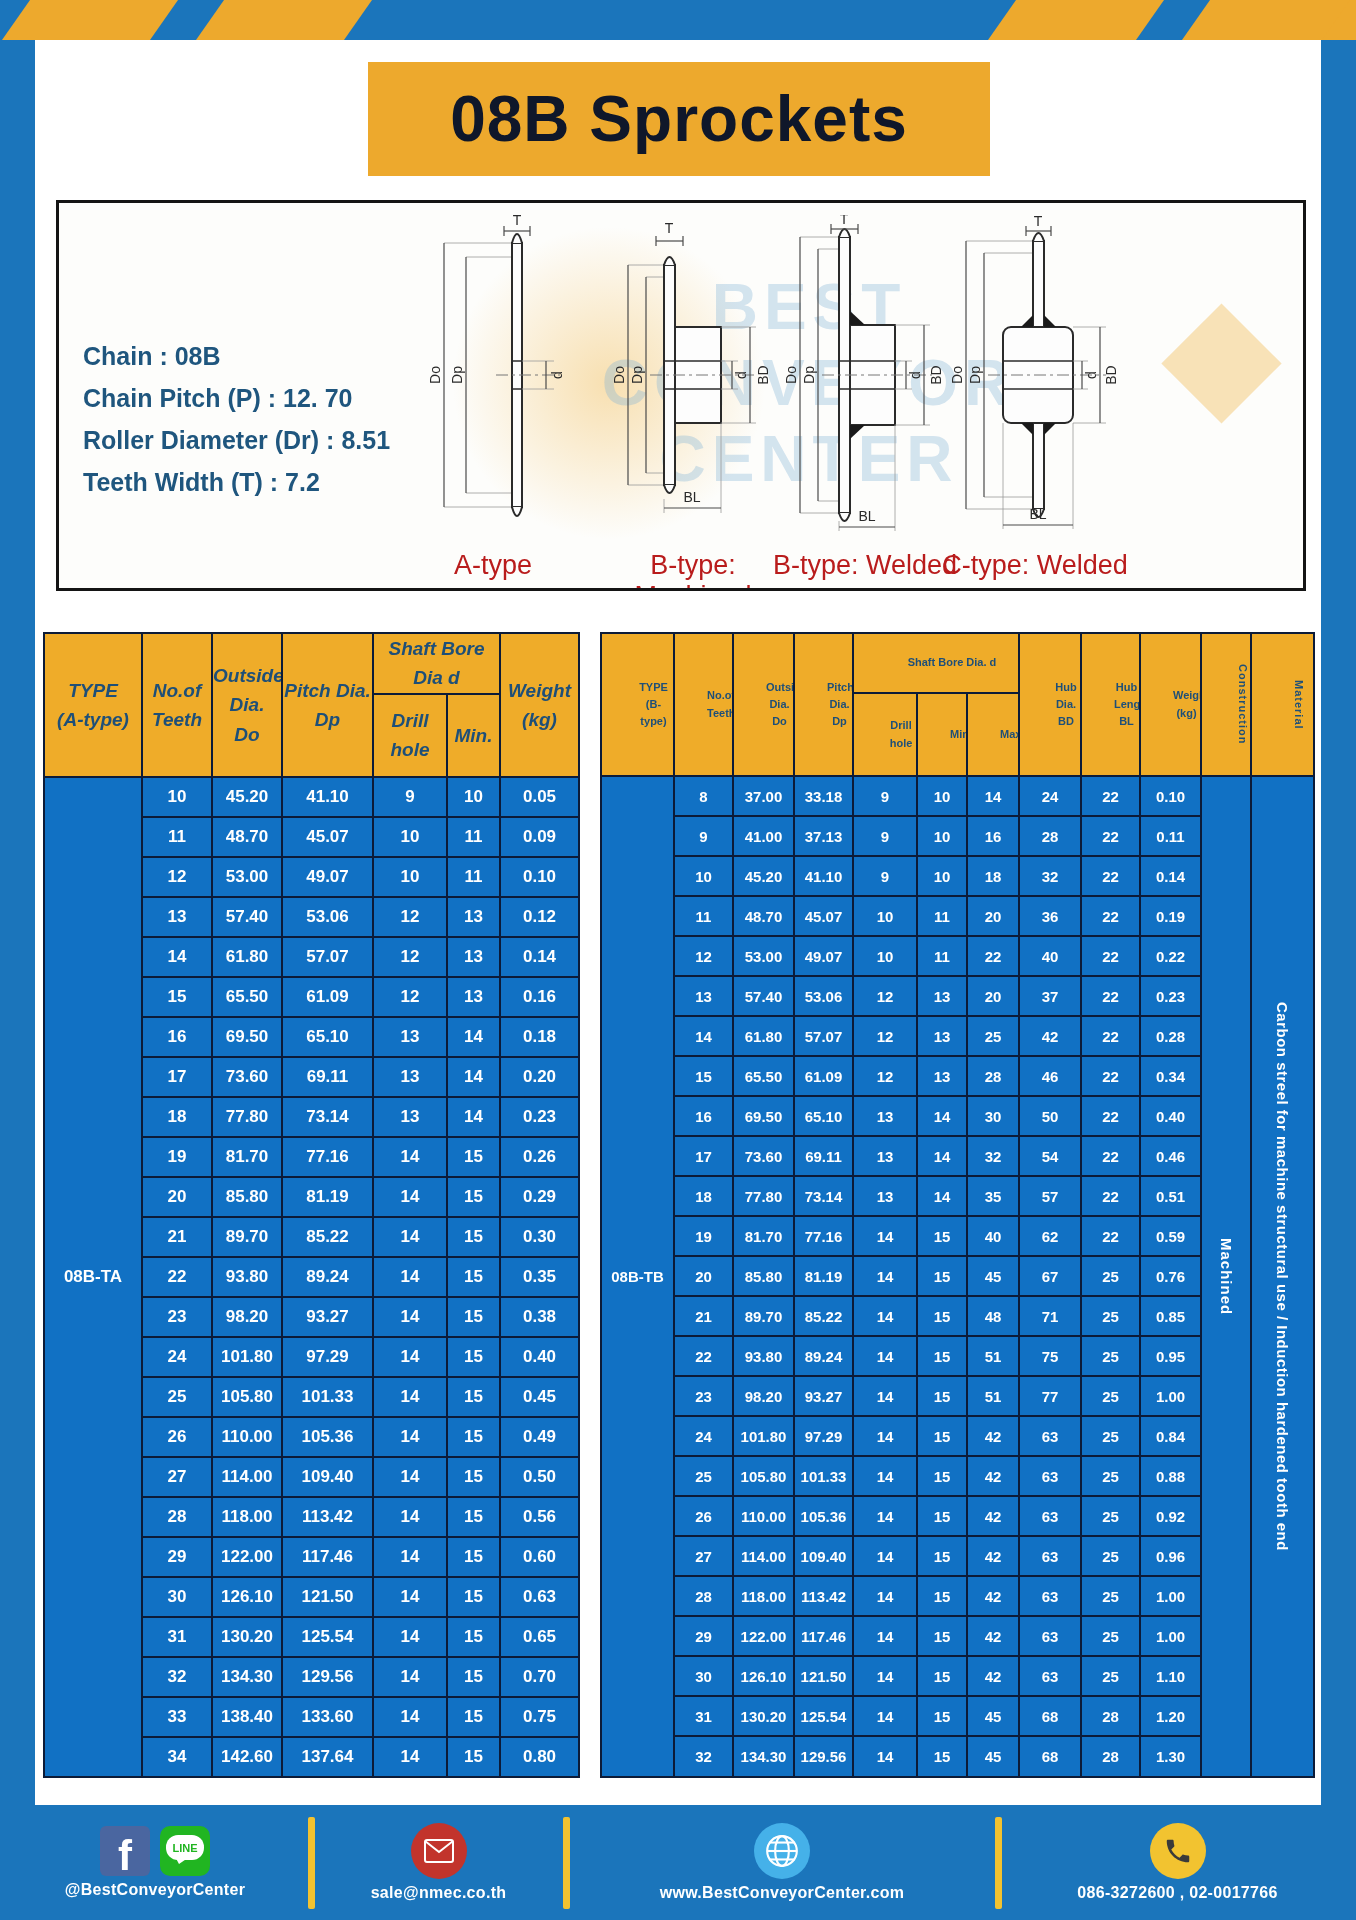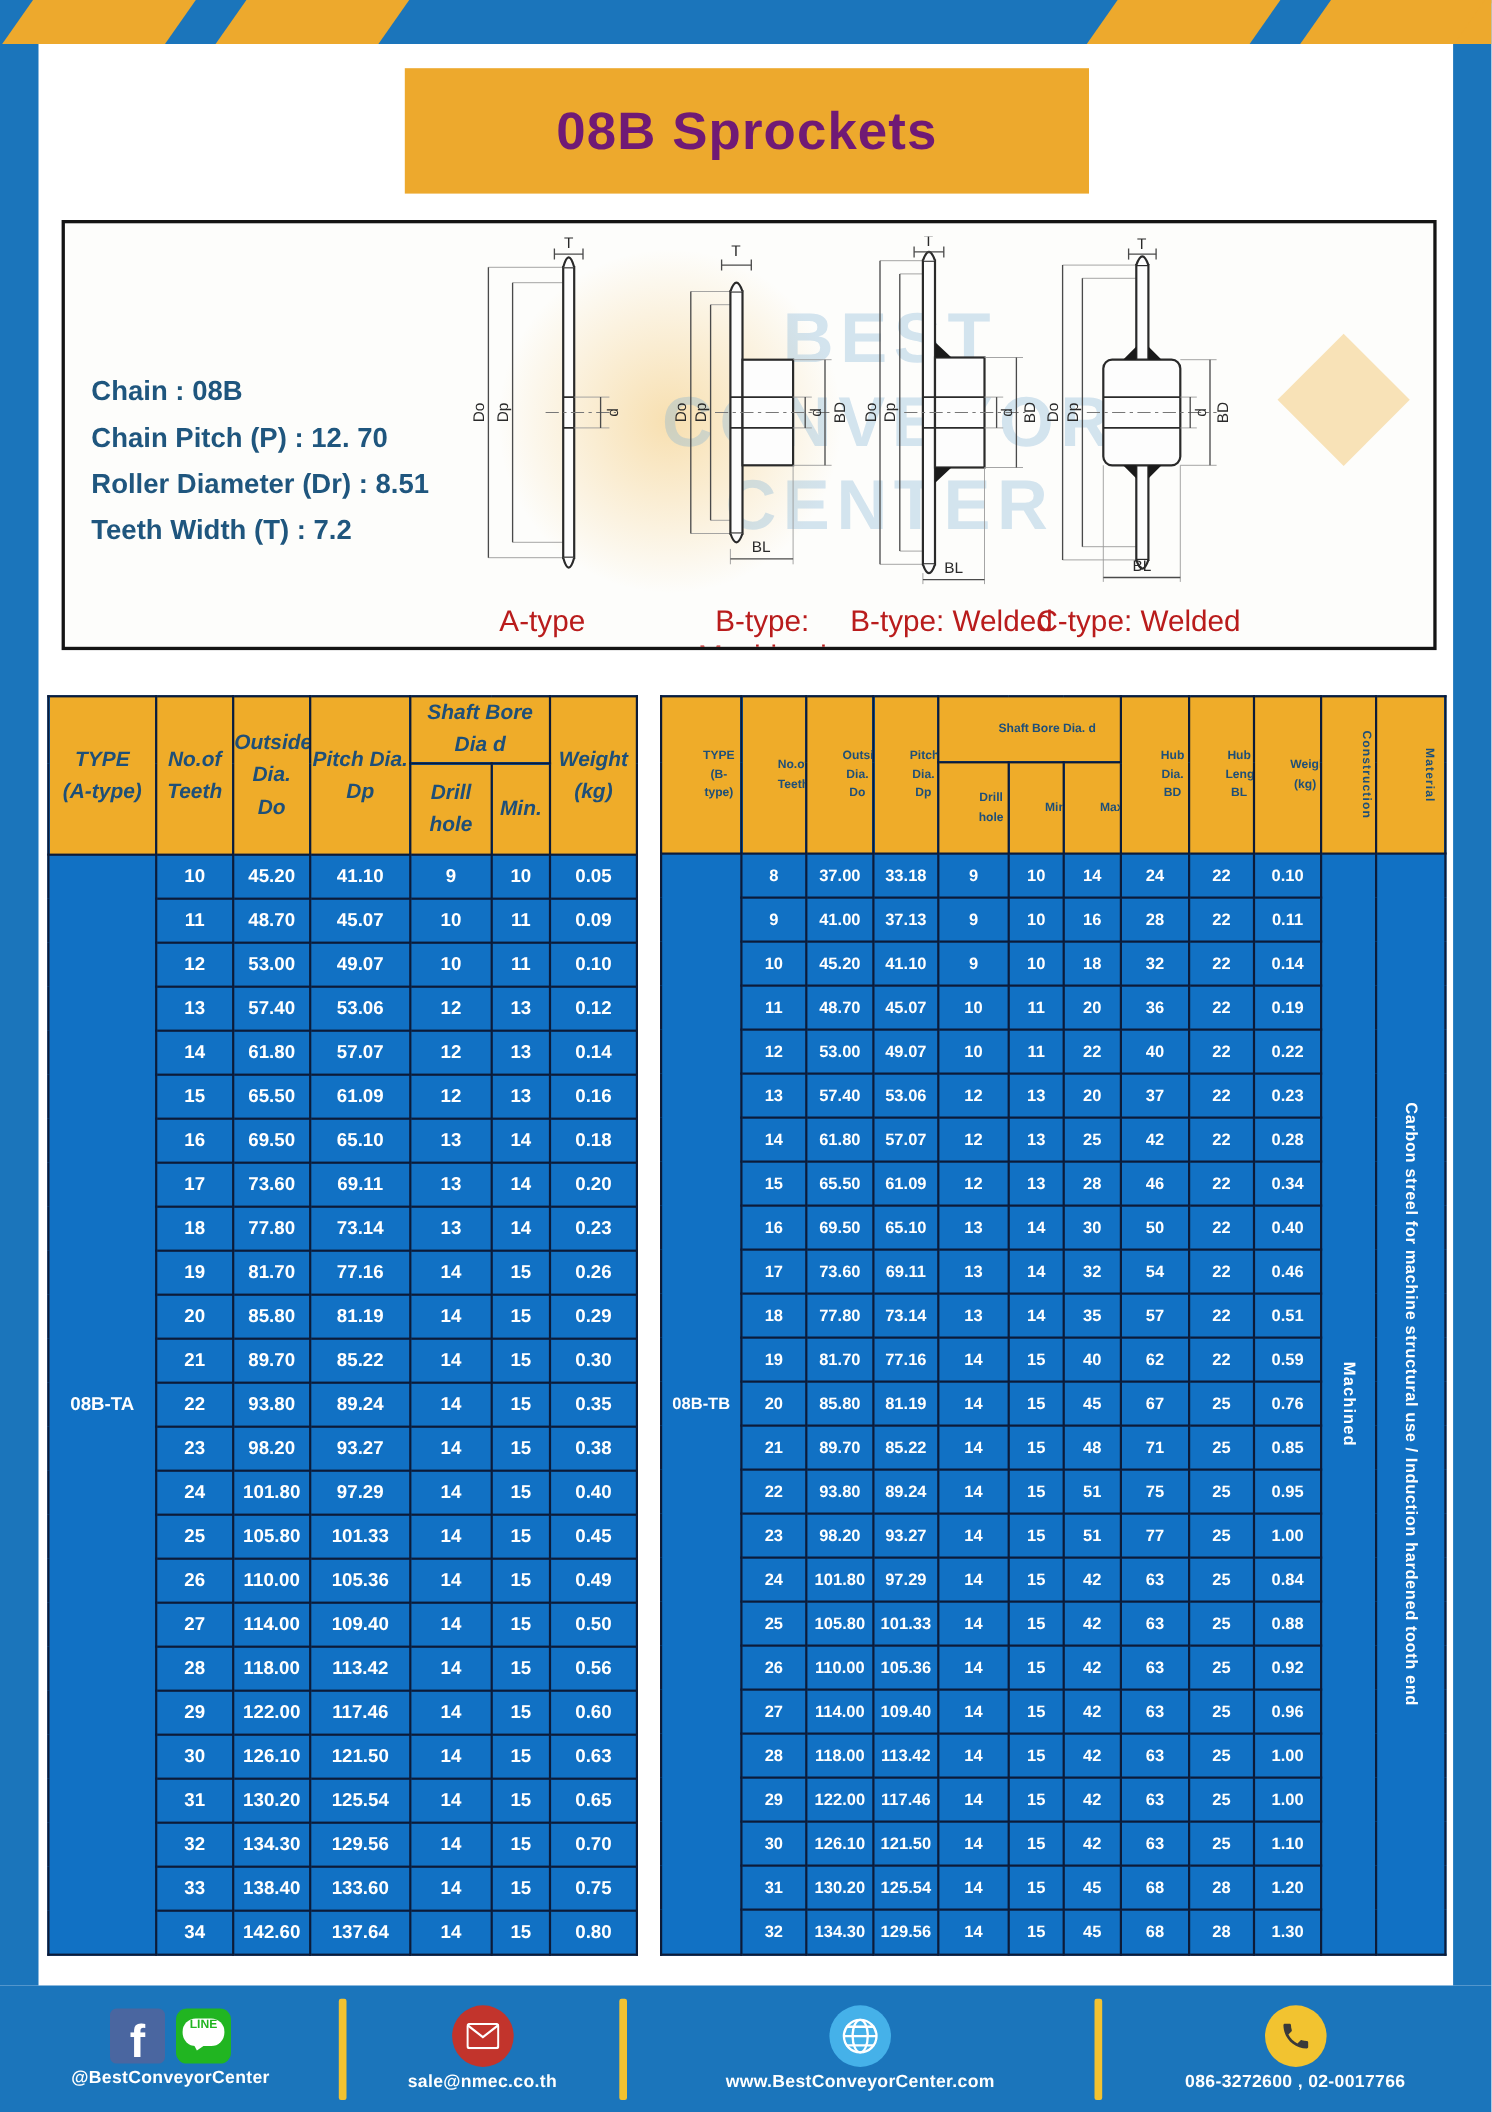--- a/index.html
+++ b/index.html
@@ -9,21 +9,21 @@
   }
   
   .topbar{position:absolute;left:0;top:0;width:1356px;height:40px;background:#1B75BB;overflow:hidden;}
   .stripe{position:absolute;top:-6px;height:52px;width:148px;background:#EDA92D;transform:skewX(-35deg);}
   .frame{position:absolute;top:40px;height:1765px;width:35px;background:#1B75BB;}
   .frame.left{left:0;}
   .frame.right{right:0;}
   
   .title-box{position:absolute;left:368px;top:62px;width:622px;height:114px;background:#EDA92D;
     display:flex;align-items:center;justify-content:center;}
-  .title-box span{font-size:48px;font-weight:bold;color:#701a75;letter-spacing:1px;}
+  .title-box span{font-size:64px;font-weight:bold;color:#0f172a;letter-spacing:1px;}
   
   .diagram-box{position:absolute;left:56px;top:200px;width:1244px;height:385px;border:3px solid #141414;
     background:#fdfdfb;overflow:hidden;}
   .wm-blob{position:absolute;left:380px;top:10px;width:340px;height:340px;
     background:radial-gradient(circle,rgba(243,199,115,0.55) 0%,rgba(243,199,115,0) 65%);}
   .wm-diamond{position:absolute;left:1120px;top:118px;width:85px;height:85px;background:rgba(243,199,115,0.5);transform:rotate(45deg);}
   .wm-text{position:absolute;left:520px;top:22px;width:460px;text-align:center;font-size:64px;line-height:76px;
     font-weight:bold;letter-spacing:6px;color:rgba(130,178,214,0.34);white-space:pre-line;z-index:0;margin-top:44px;}
   .specs{position:absolute;left:24px;top:132px;z-index:2;}
   .specs div{font-size:25px;line-height:42px;font-weight:bold;color:#1F567E;}
@@ -57,21 +57,21 @@
   .footer{position:absolute;left:0;top:1805px;width:1356px;height:115px;background:#1B75BB;
     display:flex;align-items:center;justify-content:center;}
   .fgroup{display:flex;flex-direction:column;align-items:center;justify-content:center;gap:5px;}
   .fdiv{width:7px;height:92px;background:#F2C230;border-radius:2px;}
   .flabel{color:#fff;font-size:16px;font-weight:bold;letter-spacing:0.3px;white-space:nowrap;}
   .icons-row{display:flex;gap:10px;align-items:center;}
   .icon-fb{width:50px;height:50px;background:#4A66A0;border-radius:6px;color:#fff;font-size:42px;font-weight:bold;
     display:flex;align-items:flex-end;justify-content:center;line-height:0.95;overflow:hidden;}
   .icon-line{width:50px;height:50px;background:#21B521;border-radius:10px;position:relative;}
   .icon-line .bubble{position:absolute;left:6px;top:9px;width:38px;height:25px;background:#fff;border-radius:12px;
-    display:flex;justify-content:center;color:#21B521;font-size:11px;font-weight:bold;}
+    display:flex;align-items:center;justify-content:center;color:#21B521;font-size:11px;font-weight:bold;}
   .icon-line .tail{position:absolute;left:12px;top:31px;width:0;height:0;border:7px solid transparent;
     border-top-color:#fff;transform:skewX(-25deg);}
   .circle-icon{width:56px;height:56px;border-radius:50%;display:flex;align-items:center;justify-content:center;}
   .icon-mail{background:#C2342C;}
   .icon-globe{background:#45B1E9;}
   .icon-phone{background:#F2C330;}
 </style>
 </head>
 <body>
 

